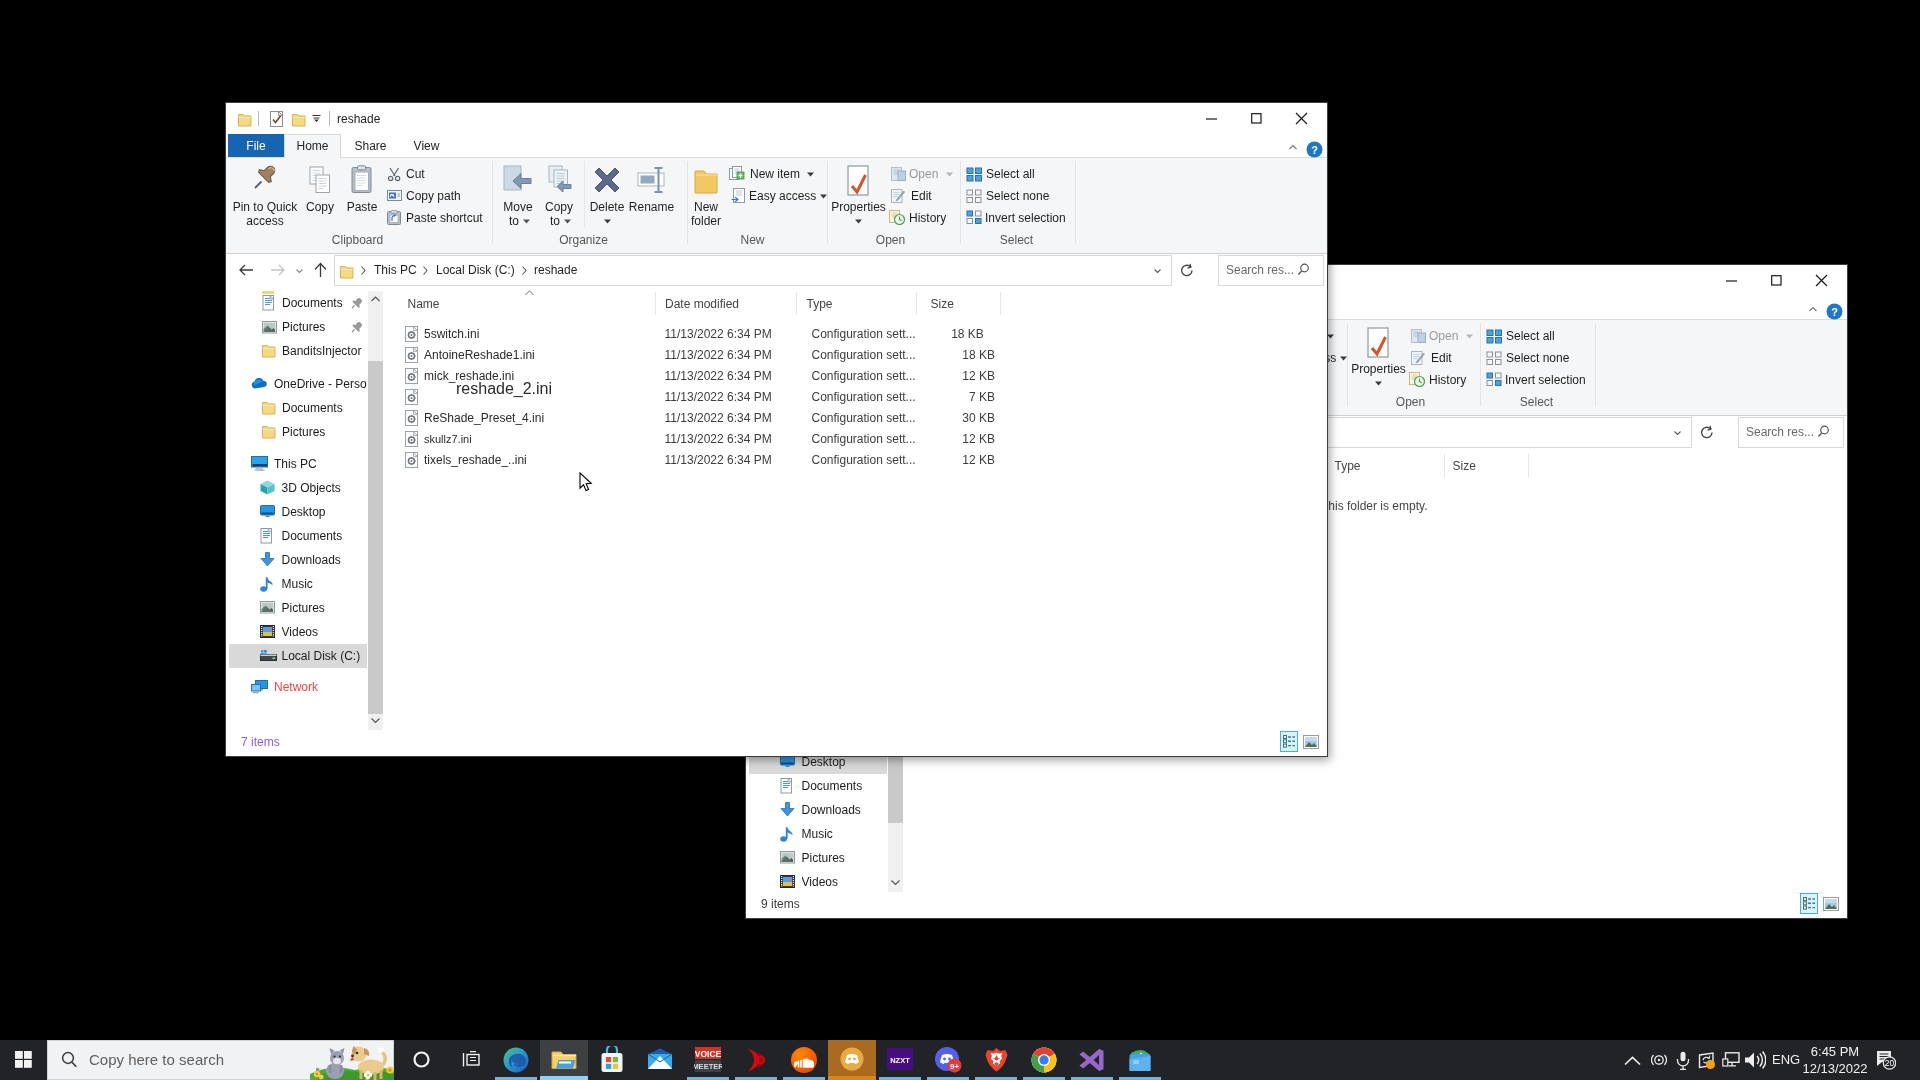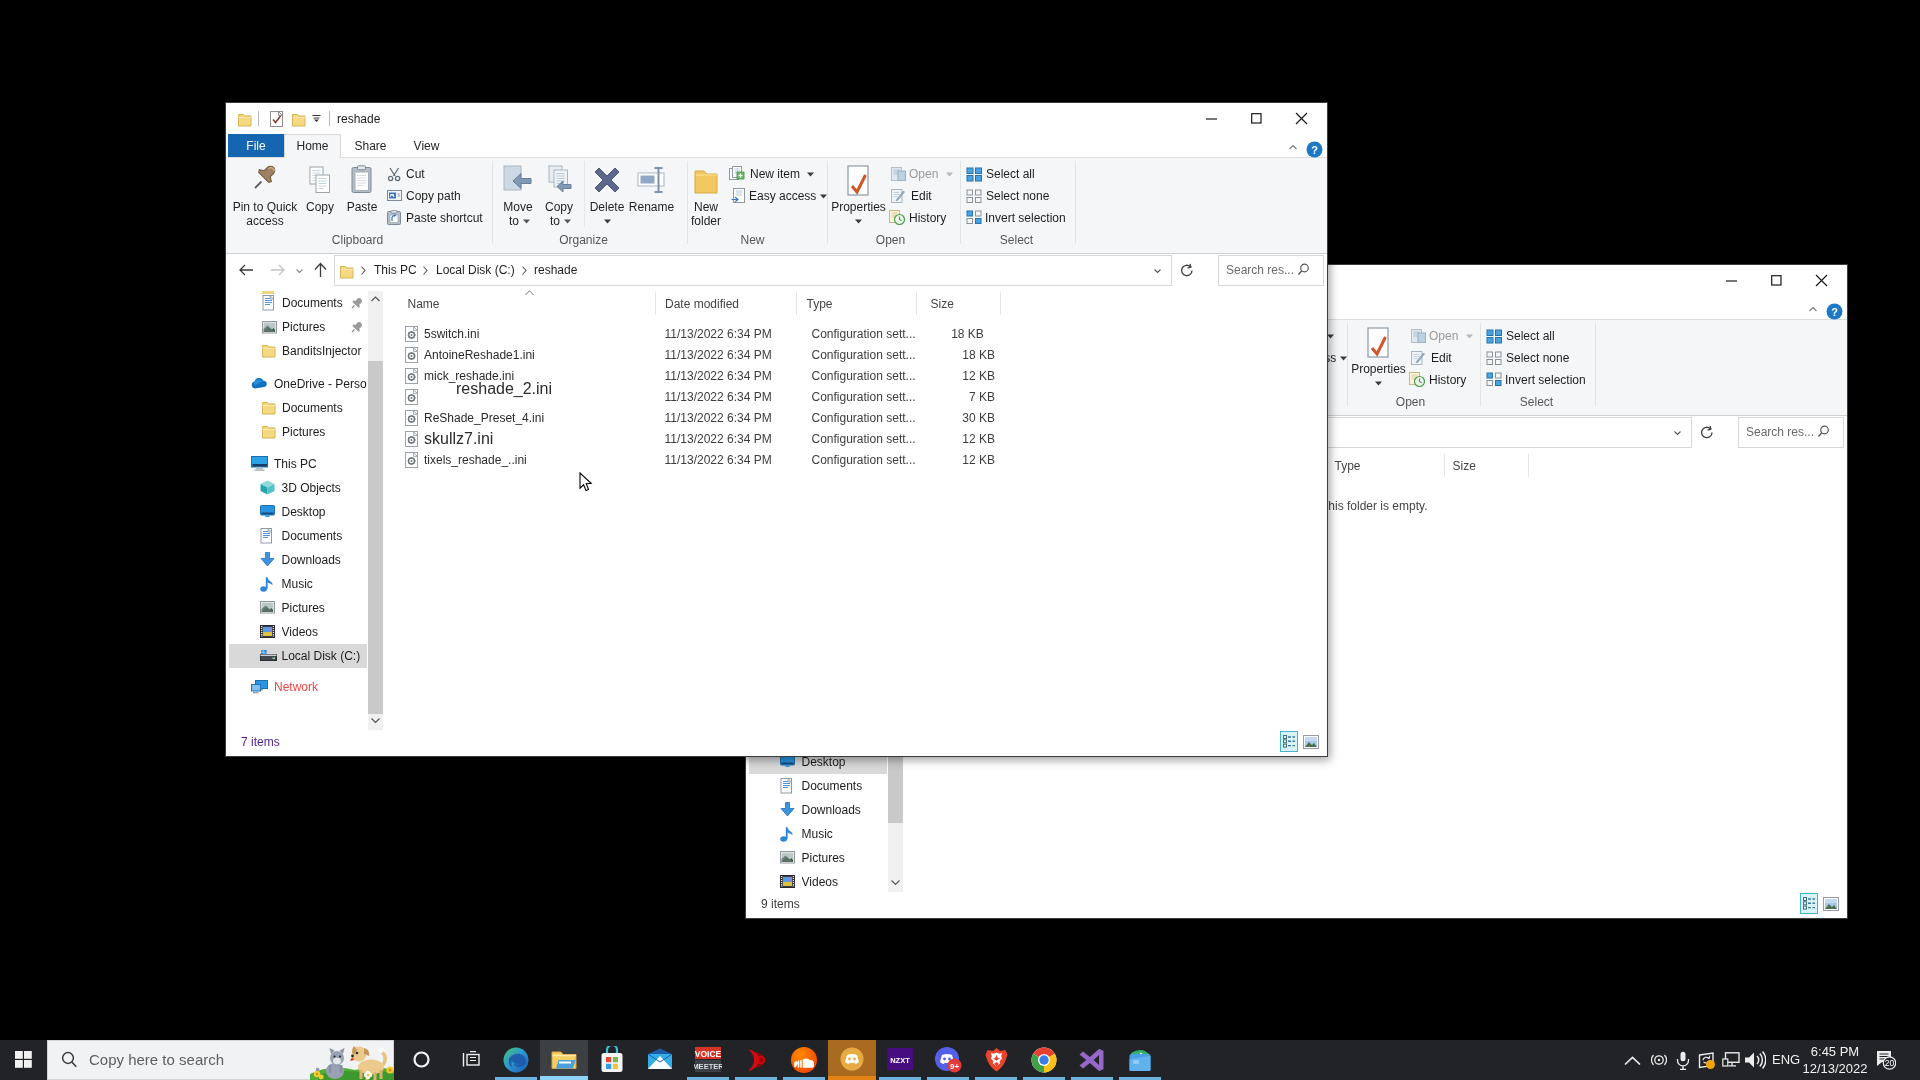--- a/index.html
+++ b/index.html
@@ -795,37 +795,37 @@
     <div class="a t" style="left:438.5px;top:307px;font-size:12px;color:#3d3d3d;">11/13/2022 6:34 PM</div>
     <div class="a t" style="left:585.5px;top:307px;font-size:12px;color:#3d3d3d;">Configuration sett...</div>
     <div class="a t" style="left:714px;top:307px;width:55px;font-size:12px;color:#3d3d3d;text-align:right;">30 KB</div>
     <svg class="a" style="left:178.5px;top:328px;" width="13" height="16" viewBox="0 0 13 16">
       <rect x="0.5" y="0.5" width="12" height="15" fill="#fff" stroke="#9aa2aa"></rect>
       <path d="M8.5 0.5 l4 4 h-4z" fill="#e4ebf2" stroke="#9aa2aa" stroke-width=".8"></path>
       <circle cx="6.5" cy="9" r="3" fill="none" stroke="#6d757d" stroke-width="1.4"></circle>
       <circle cx="6.5" cy="9" r="1" fill="#6d757d"></circle>
       <path d="M6.5 5.2v1.2M6.5 11.6v1.2M2.7 9h1.2M9.6 9h1.2M3.8 6.3l.9.9M8.3 10.8l.9.9M9.2 6.3l-.9.9M4.7 10.8l-.9.9" stroke="#6d757d" stroke-width="1.1"></path>
     </svg>
-    <div class="a t" style="left:198px;top:328px;font-size:16px;color:#2b2b2b;">skullz7.ini</div>
+    <div class="a t" style="left:198px;top:328px;font-size:11px;color:#2b2b2b;">skullz7.ini</div>
     <div class="a t" style="left:438.5px;top:328px;font-size:12px;color:#3d3d3d;">11/13/2022 6:34 PM</div>
     <div class="a t" style="left:585.5px;top:328px;font-size:12px;color:#3d3d3d;">Configuration sett...</div>
     <div class="a t" style="left:714px;top:328px;width:55px;font-size:12px;color:#3d3d3d;text-align:right;">12 KB</div>
     <svg class="a" style="left:178.5px;top:349px;" width="13" height="16" viewBox="0 0 13 16">
       <rect x="0.5" y="0.5" width="12" height="15" fill="#fff" stroke="#9aa2aa"></rect>
       <path d="M8.5 0.5 l4 4 h-4z" fill="#e4ebf2" stroke="#9aa2aa" stroke-width=".8"></path>
       <circle cx="6.5" cy="9" r="3" fill="none" stroke="#6d757d" stroke-width="1.4"></circle>
       <circle cx="6.5" cy="9" r="1" fill="#6d757d"></circle>
       <path d="M6.5 5.2v1.2M6.5 11.6v1.2M2.7 9h1.2M9.6 9h1.2M3.8 6.3l.9.9M8.3 10.8l.9.9M9.2 6.3l-.9.9M4.7 10.8l-.9.9" stroke="#6d757d" stroke-width="1.1"></path>
     </svg>
     <div class="a t" style="left:198px;top:349px;font-size:12px;color:#2b2b2b;">tixels_reshade_..ini</div>
     <div class="a t" style="left:438.5px;top:349px;font-size:12px;color:#3d3d3d;">11/13/2022 6:34 PM</div>
     <div class="a t" style="left:585.5px;top:349px;font-size:12px;color:#3d3d3d;">Configuration sett...</div>
     <div class="a t" style="left:714px;top:349px;width:55px;font-size:12px;color:#3d3d3d;text-align:right;">12 KB</div>
     <div class="a" style="left:0;top:627px;width:1101px;height:26px;background:#fff;"></div>
-    <div class="a t" style="left:15px;top:631px;font-size:12px;color:#4c1d95;">7 items</div>
+    <div class="a t" style="left:15px;top:631px;font-size:12px;color:#8b5cf6;">7 items</div>
     <div class="a" style="left:1054px;top:628px;width:18px;height:21px;background:#d8f3f5;border:1px solid #43b6c4;box-sizing:border-box;"></div>
     <svg class="a" style="left:1057px;top:632px;" width="12" height="13" viewBox="0 0 12 13">
       <g stroke="#4a6e7e" stroke-width="1" fill="none">
         <rect x="0.5" y="0.5" width="3" height="3"></rect>
         <rect x="0.5" y="4.8" width="3" height="3"></rect>
         <rect x="0.5" y="9.1" width="3" height="3"></rect>
         <path d="M5 2h3M9.5 2h2.5M5 6.3h3M9.5 6.3h2.5M5 10.6h3M9.5 10.6h2.5" stroke="#3e7a9e" stroke-width="1.4"></path>
       </g>
     </svg>
     <svg class="a" style="left:1077px;top:632px;" width="16" height="14" viewBox="0 0 16 14">

